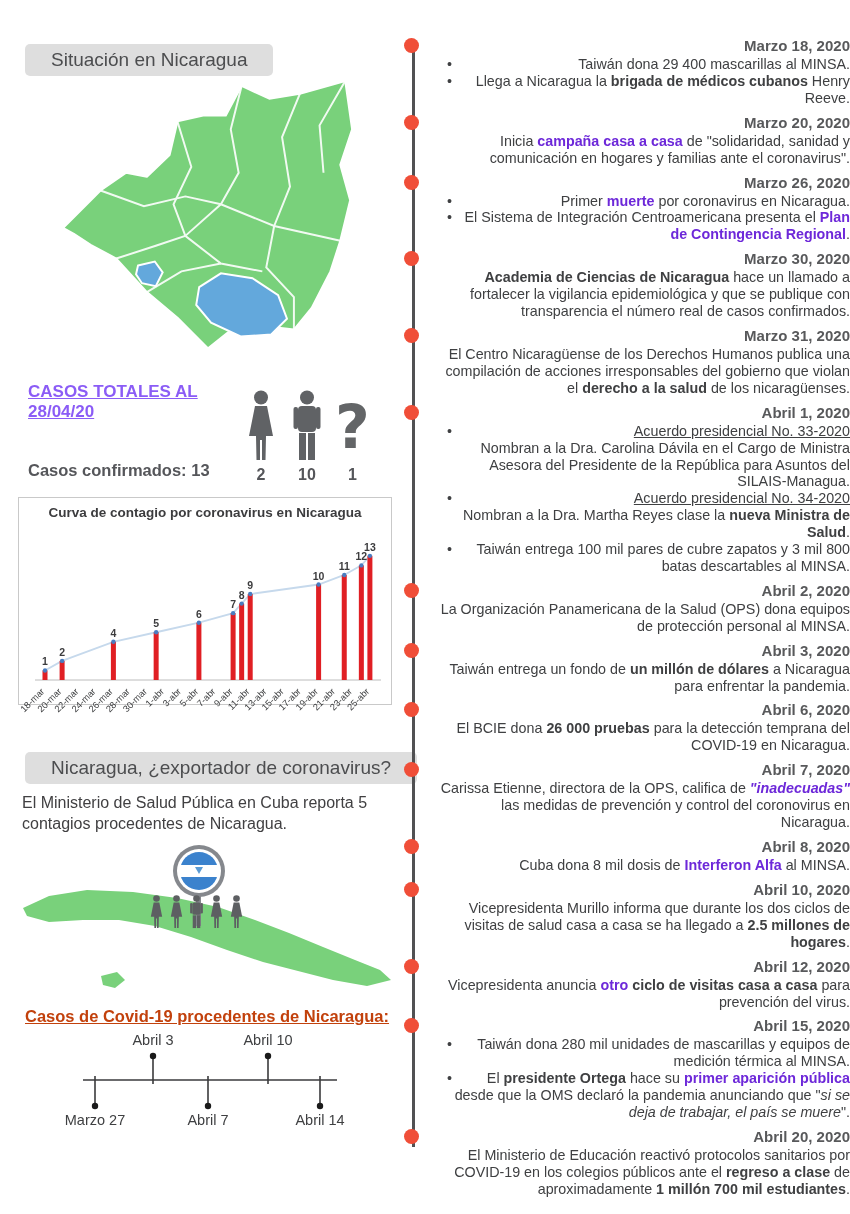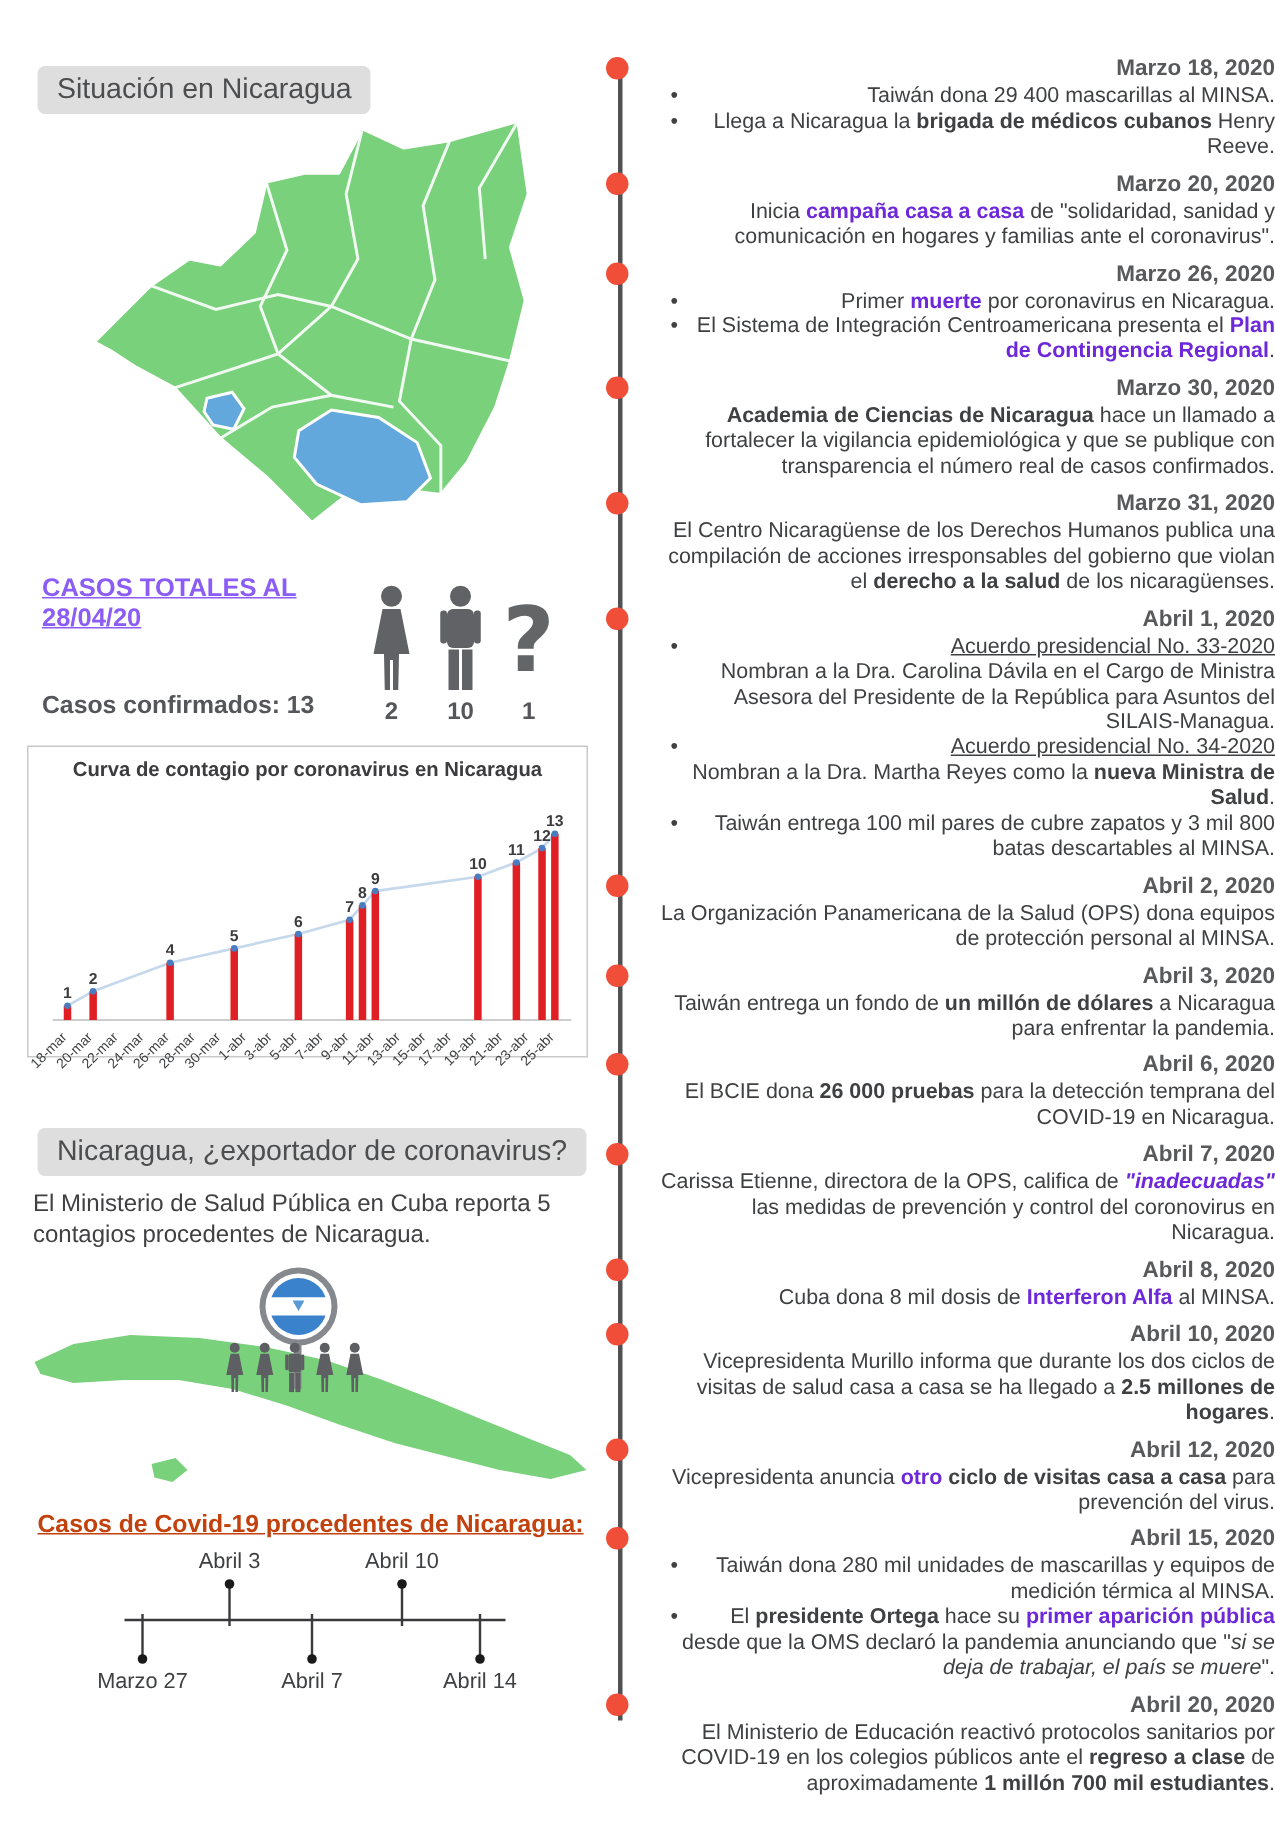--- a/index.html
+++ b/index.html
@@ -3,21 +3,21 @@
 <meta charset="utf-8">
 <style>
   * { margin:0; padding:0; box-sizing:border-box; }
   html,body { background:#fff; }
   body {
     width:850px; height:1214px; position:relative; overflow:hidden;
     font-family:"Liberation Sans", sans-serif; color:#3f4042;
   }
   .pill {
     position:absolute; background:#dedede; color:#4c4d4f;
-    font-size:19px; padding:5px 13px; border-radius:5px; white-space:nowrap;
+    font-size:19px; padding:5px 26px; border-radius:5px; white-space:nowrap;
   }
   .pill1 { left:25px; top:44px; }
   .pill2 { left:25px; top:752px; }
   .map-nica { position:absolute; left:48px; top:78px; width:330px; height:296px; }
   .stats { position:absolute; left:28px; top:382px; width:215px; }
   .stats-title { font-weight:bold; text-decoration:underline; font-size:17px; color:#8b5cf6; margin-bottom:11px; }
   .stats-line { font-weight:bold; font-size:16.5px; color:#55565a; line-height:22px;margin-top:37px; }
   .figures { position:absolute; left:243px; top:390px; display:flex; gap:10px; align-items:flex-end; }
   .fig { display:flex; flex-direction:column; align-items:center; }
   .fig-num { font-weight:bold; font-size:16px; color:#55565a; margin-top:4px; }
@@ -289,21 +289,21 @@
       </div>
       <div class="tl-entry">
         <span class="tl-dot" style="background: rgb(240, 78, 56);"></span>
         <div class="tl-date">Abril 1, 2020</div>
         <div class="tl-body tl-bullet">
           <span class="bullet-mark">•</span>
           <span class="tl-text"><span class="u">Acuerdo presidencial No. 33-2020 </span><br><span>Nombran a la Dra. Carolina Dávila en el Cargo de Ministra Asesora del Presidente de la República para Asuntos del SILAIS-Managua.</span></span>
         </div>
         <div class="tl-body tl-bullet">
           <span class="bullet-mark">•</span>
-          <span class="tl-text"><span class="u">Acuerdo presidencial No. 34-2020</span><br><span>Nombran a la Dra. Martha Reyes como la </span><span class="b">nueva Ministra de Salud</span><span>.</span></span>
+          <span class="tl-text"><span class="u">Acuerdo presidencial No. 34-2020</span><br><span>Nombran a la Dra. Martha Reyes clase la </span><span class="b">nueva Ministra de Salud</span><span>.</span></span>
         </div>
         <div class="tl-body tl-bullet">
           <span class="bullet-mark">•</span>
           <span class="tl-text"><span>Taiwán entrega 100 mil pares de cubre zapatos y 3 mil 800 batas descartables al MINSA.</span></span>
         </div>
       </div>
       <div class="tl-entry">
         <span class="tl-dot" style="background: rgb(240, 78, 56);"></span>
         <div class="tl-date">Abril 2, 2020</div>
         <div class="tl-body tl-p"><span class="tl-text"><span>La Organización Panamericana de la Salud (OPS) dona equipos de protección personal al MINSA.</span></span></div>

